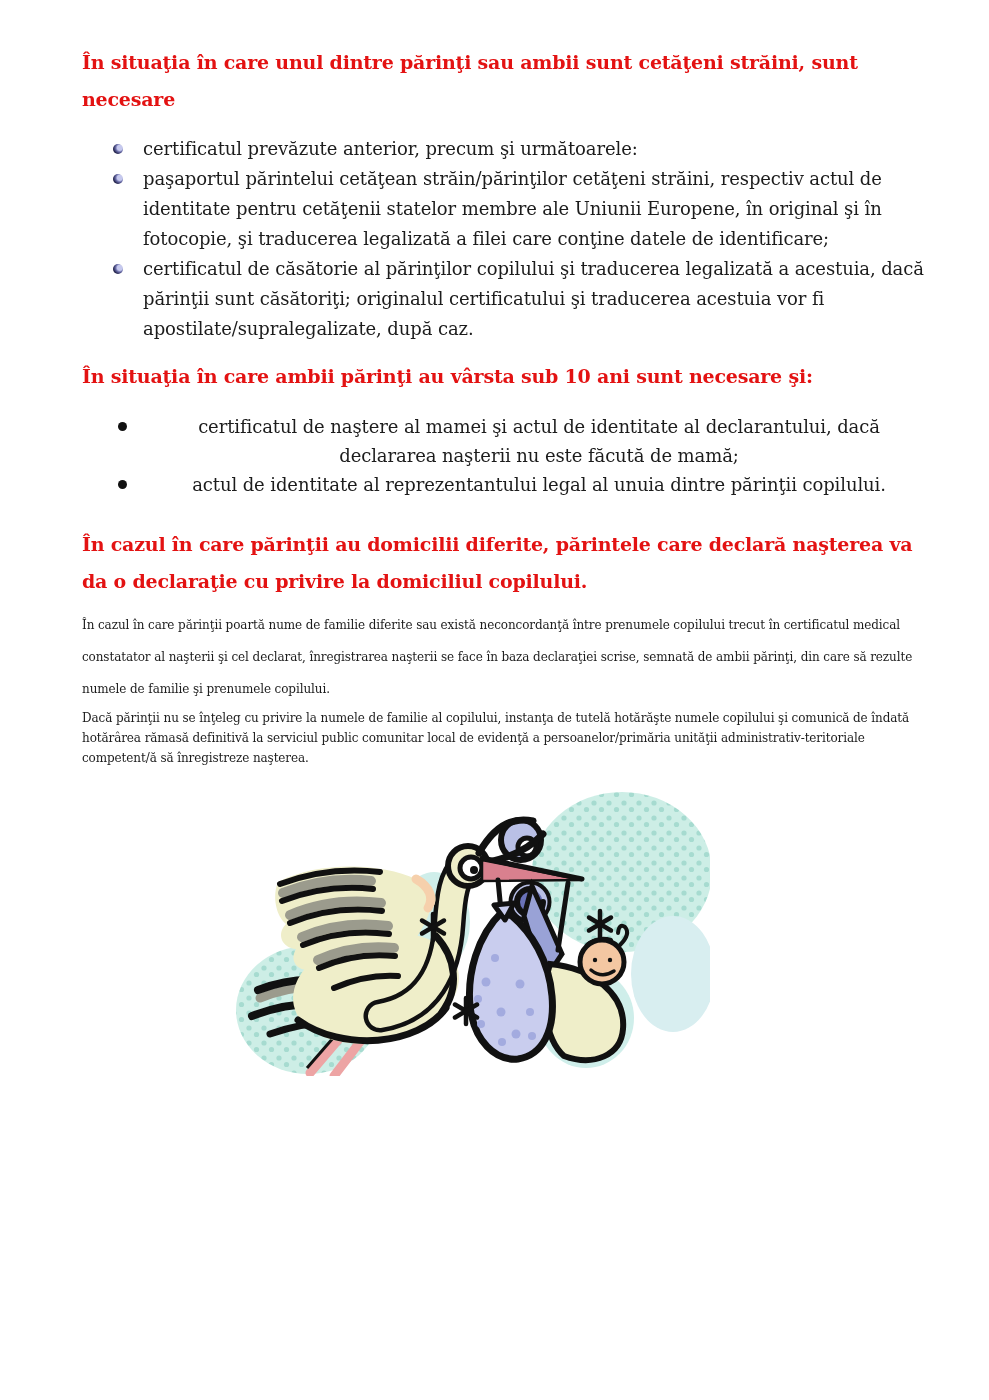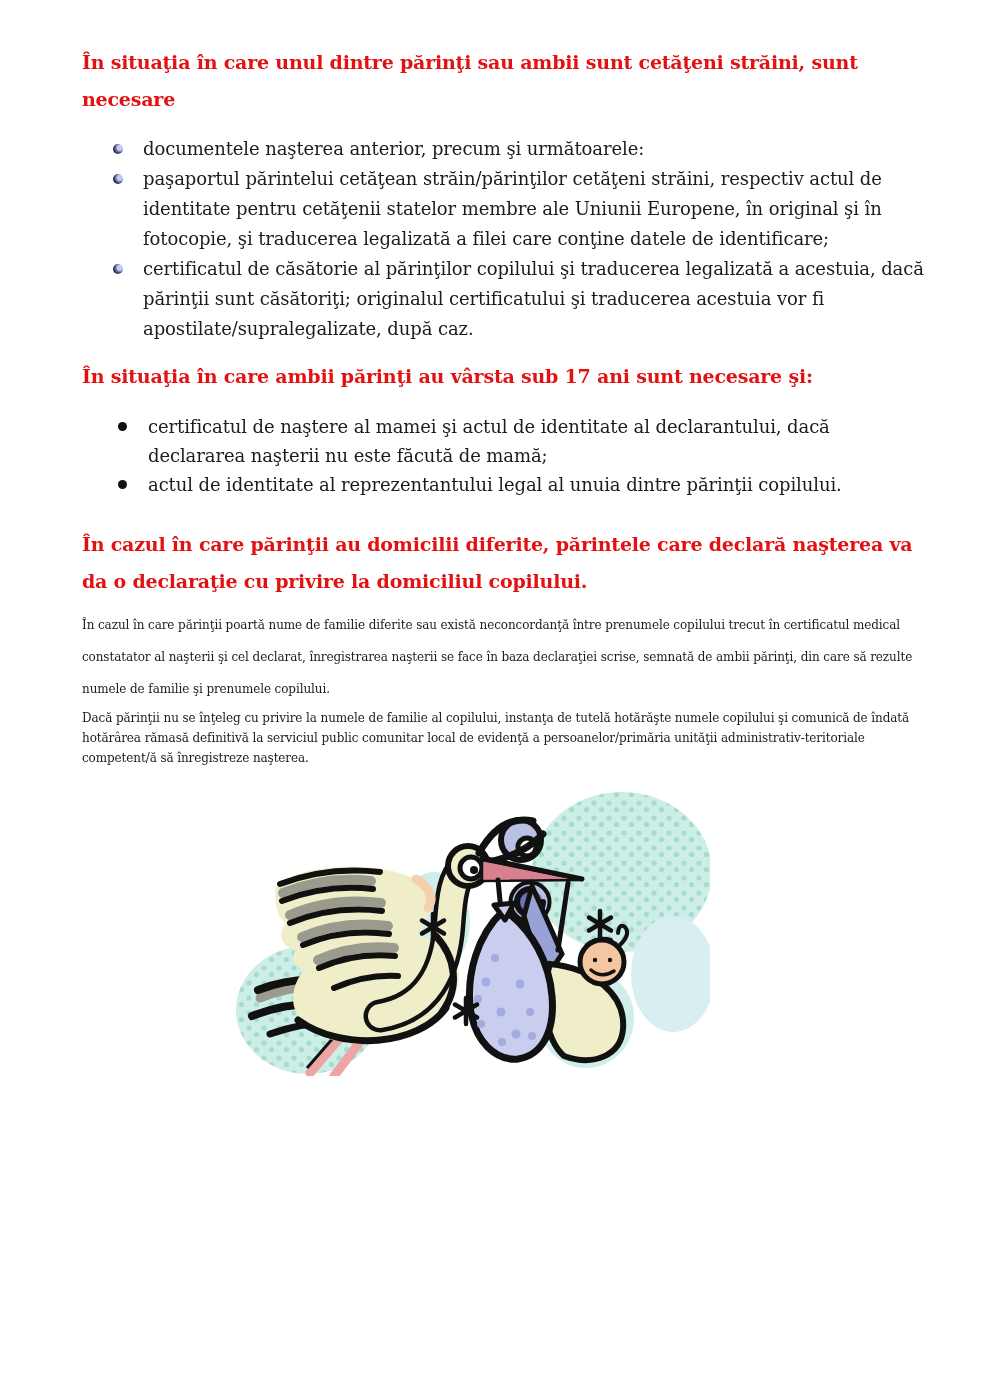--- a/index.html
+++ b/index.html
@@ -30,21 +30,21 @@
   #h-minor{margin-top:14px;}
   #h-domicile{margin-top:27px;}
   ul{margin:0;padding:0;list-style:none;}
   li{
     position:relative;
     font-size:18px;
     letter-spacing:-0.1px;
     color:var(--body-text);
   }
   .list-sphere li{line-height:30px;padding-left:61px;}
-  .list-dot li{line-height:29px;padding-left:66px;}
+  .list-dot li{line-height:29px;padding-left:66px;text-align:center;}
   .list-dot{margin-top:17px;}
   .bullet{position:absolute;display:block;}
   .bullet-sphere{
     left:31px;top:10px;width:10px;height:10px;border-radius:50%;
     background:radial-gradient(circle at 68% 38%, #c6c9ee 0 28%, #6a6da8 45%, #23234d 70%, #15152e 100%);
   }
   .bullet-dot{
     left:36px;top:10px;width:9px;height:9px;border-radius:50%;
     background:#111111;
   }
@@ -62,33 +62,33 @@
 </head>
 <body>
 
 <div class="page">
 
   <h2 class="red-heading" id="h-foreign">În situaţia în care unul dintre părinţi sau ambii sunt cetăţeni străini, sunt necesare</h2>
 
   <ul class="list-sphere">
     <li>
       <span class="bullet bullet-sphere"></span>
-      <span>documentele naşterea anterior, precum şi următoarele:</span>
+      <span>certificatul prevăzute anterior, precum şi următoarele:</span>
     </li>
     <li>
       <span class="bullet bullet-sphere"></span>
       <span>paşaportul părintelui cetăţean străin/părinţilor cetăţeni străini, respectiv actul de identitate pentru cetăţenii statelor membre ale Uniunii Europene, în original şi în fotocopie, şi traducerea legalizată a filei care conţine datele de identificare;</span>
     </li>
     <li>
       <span class="bullet bullet-sphere"></span>
       <span>certificatul de căsătorie al părinţilor copilului şi traducerea legalizată a acestuia, dacă părinţii sunt căsătoriţi; originalul certificatului şi traducerea acestuia vor fi apostilate/supralegalizate, după caz.</span>
     </li>
   </ul>
 
-  <h2 class="red-heading" id="h-minor">În situaţia în care ambii părinţi au vârsta sub 17 ani sunt necesare şi:</h2>
+  <h2 class="red-heading" id="h-minor">În situaţia în care ambii părinţi au vârsta sub 10 ani sunt necesare şi:</h2>
 
   <ul class="list-dot">
     <li>
       <span class="bullet bullet-dot"></span>
       <span>certificatul de naştere al mamei şi actul de identitate al declarantului, dacă declararea naşterii nu este făcută de mamă;</span>
     </li>
     <li>
       <span class="bullet bullet-dot"></span>
       <span>actul de identitate al reprezentantului legal al unuia dintre părinţii copilului.</span>
     </li>

